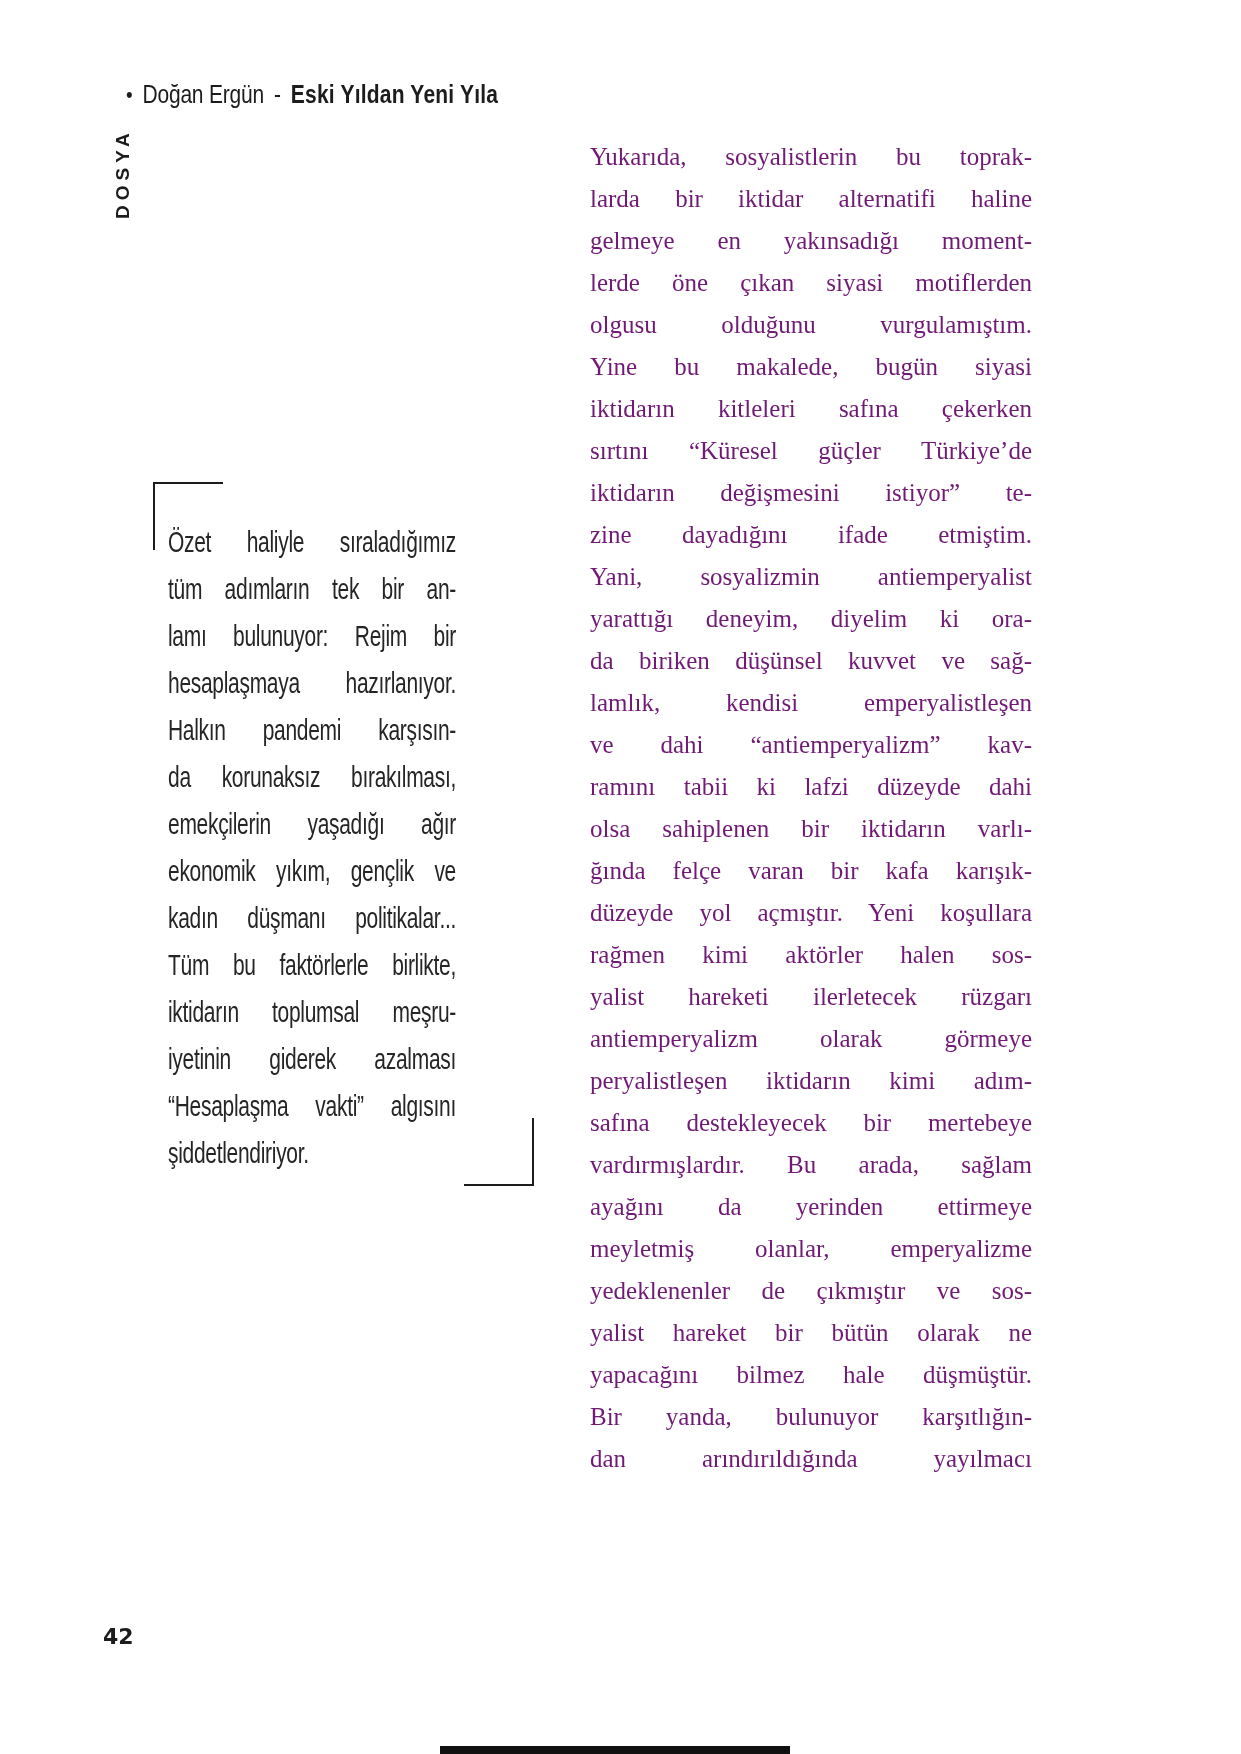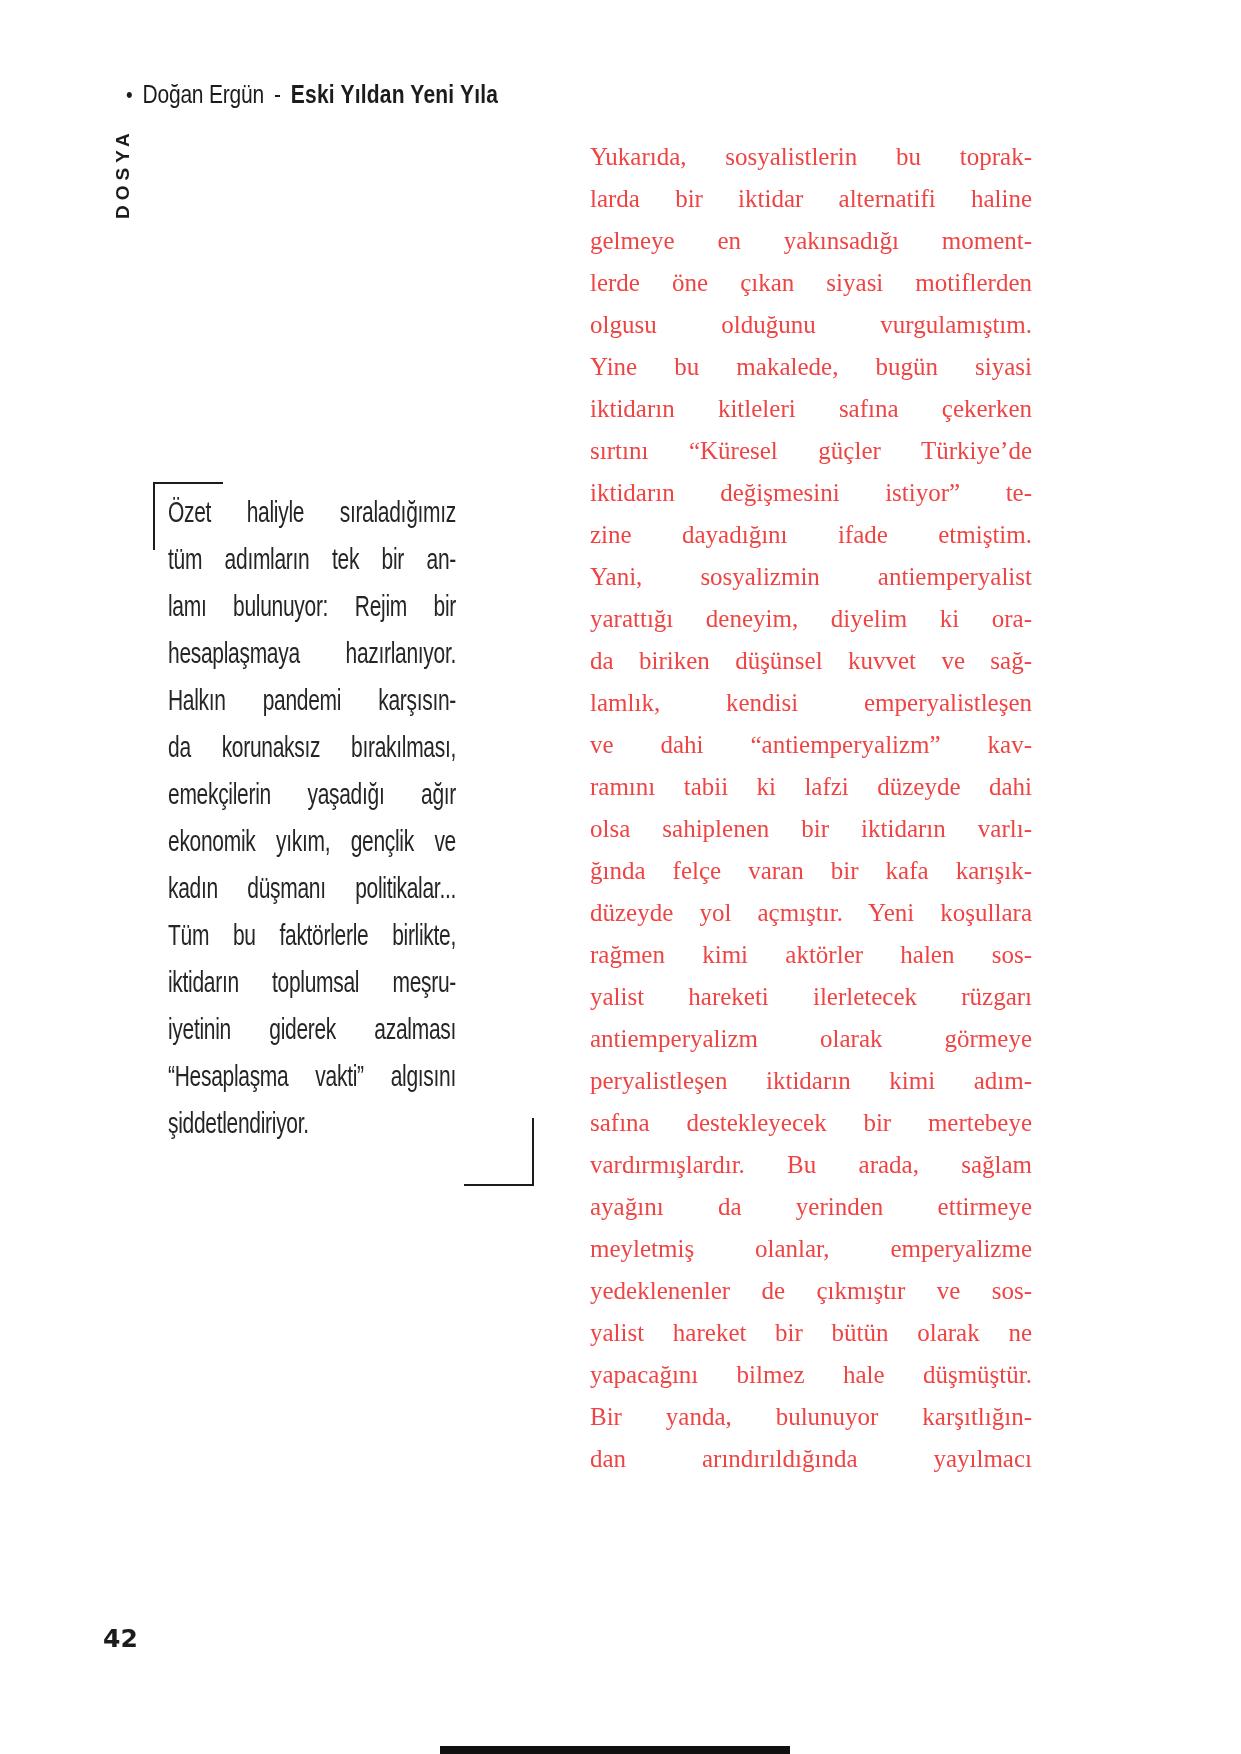--- a/index.html
+++ b/index.html
@@ -40,21 +40,21 @@
     white-space:nowrap;
   }
   .header-line .bullet { font-size:19px; position:relative; top:-1px; }
   .header-line .author { font-weight:500; }
   .header-line .sep    { font-weight:500; }
   .header-line .title  { font-weight:700; letter-spacing:0.2px; }
 
   
   .pull-quote {
     position:absolute;
-    left:168px; top:488px;
+    left:168px; top:518px;
     width:288px;
   }
   .qline {
     height:47px;
     line-height:47px;
     font-family:"Liberation Sans", sans-serif;
     font-size:21px;
     letter-spacing:-0.3px;
     color:#252525;
     text-align:justify;
@@ -86,33 +86,33 @@
   .body-col {
     position:absolute;
     left:590px; top:136px;
     width:442px;
   }
   .bline {
     height:42px;
     line-height:42px;
     font-family:"Liberation Serif", serif;
     font-size:25px;
-    color:#ef4444;
+    color:#701a75;
     text-align:justify;
     text-align-last:justify;
     overflow:hidden;
   }
 
   
   .page-number {
     position:absolute;
     left:103px; top:1624px;
     font-family:"DejaVu Sans", sans-serif;
     font-weight:700;
-    font-size:25px;
+    font-size:22px;
     color:#1c1c1c;
   }
 
   
   .bottom-mark {
     position:absolute;
     left:440px; top:1746px;
     width:350px; height:8px;
     background:#111111;
   }

